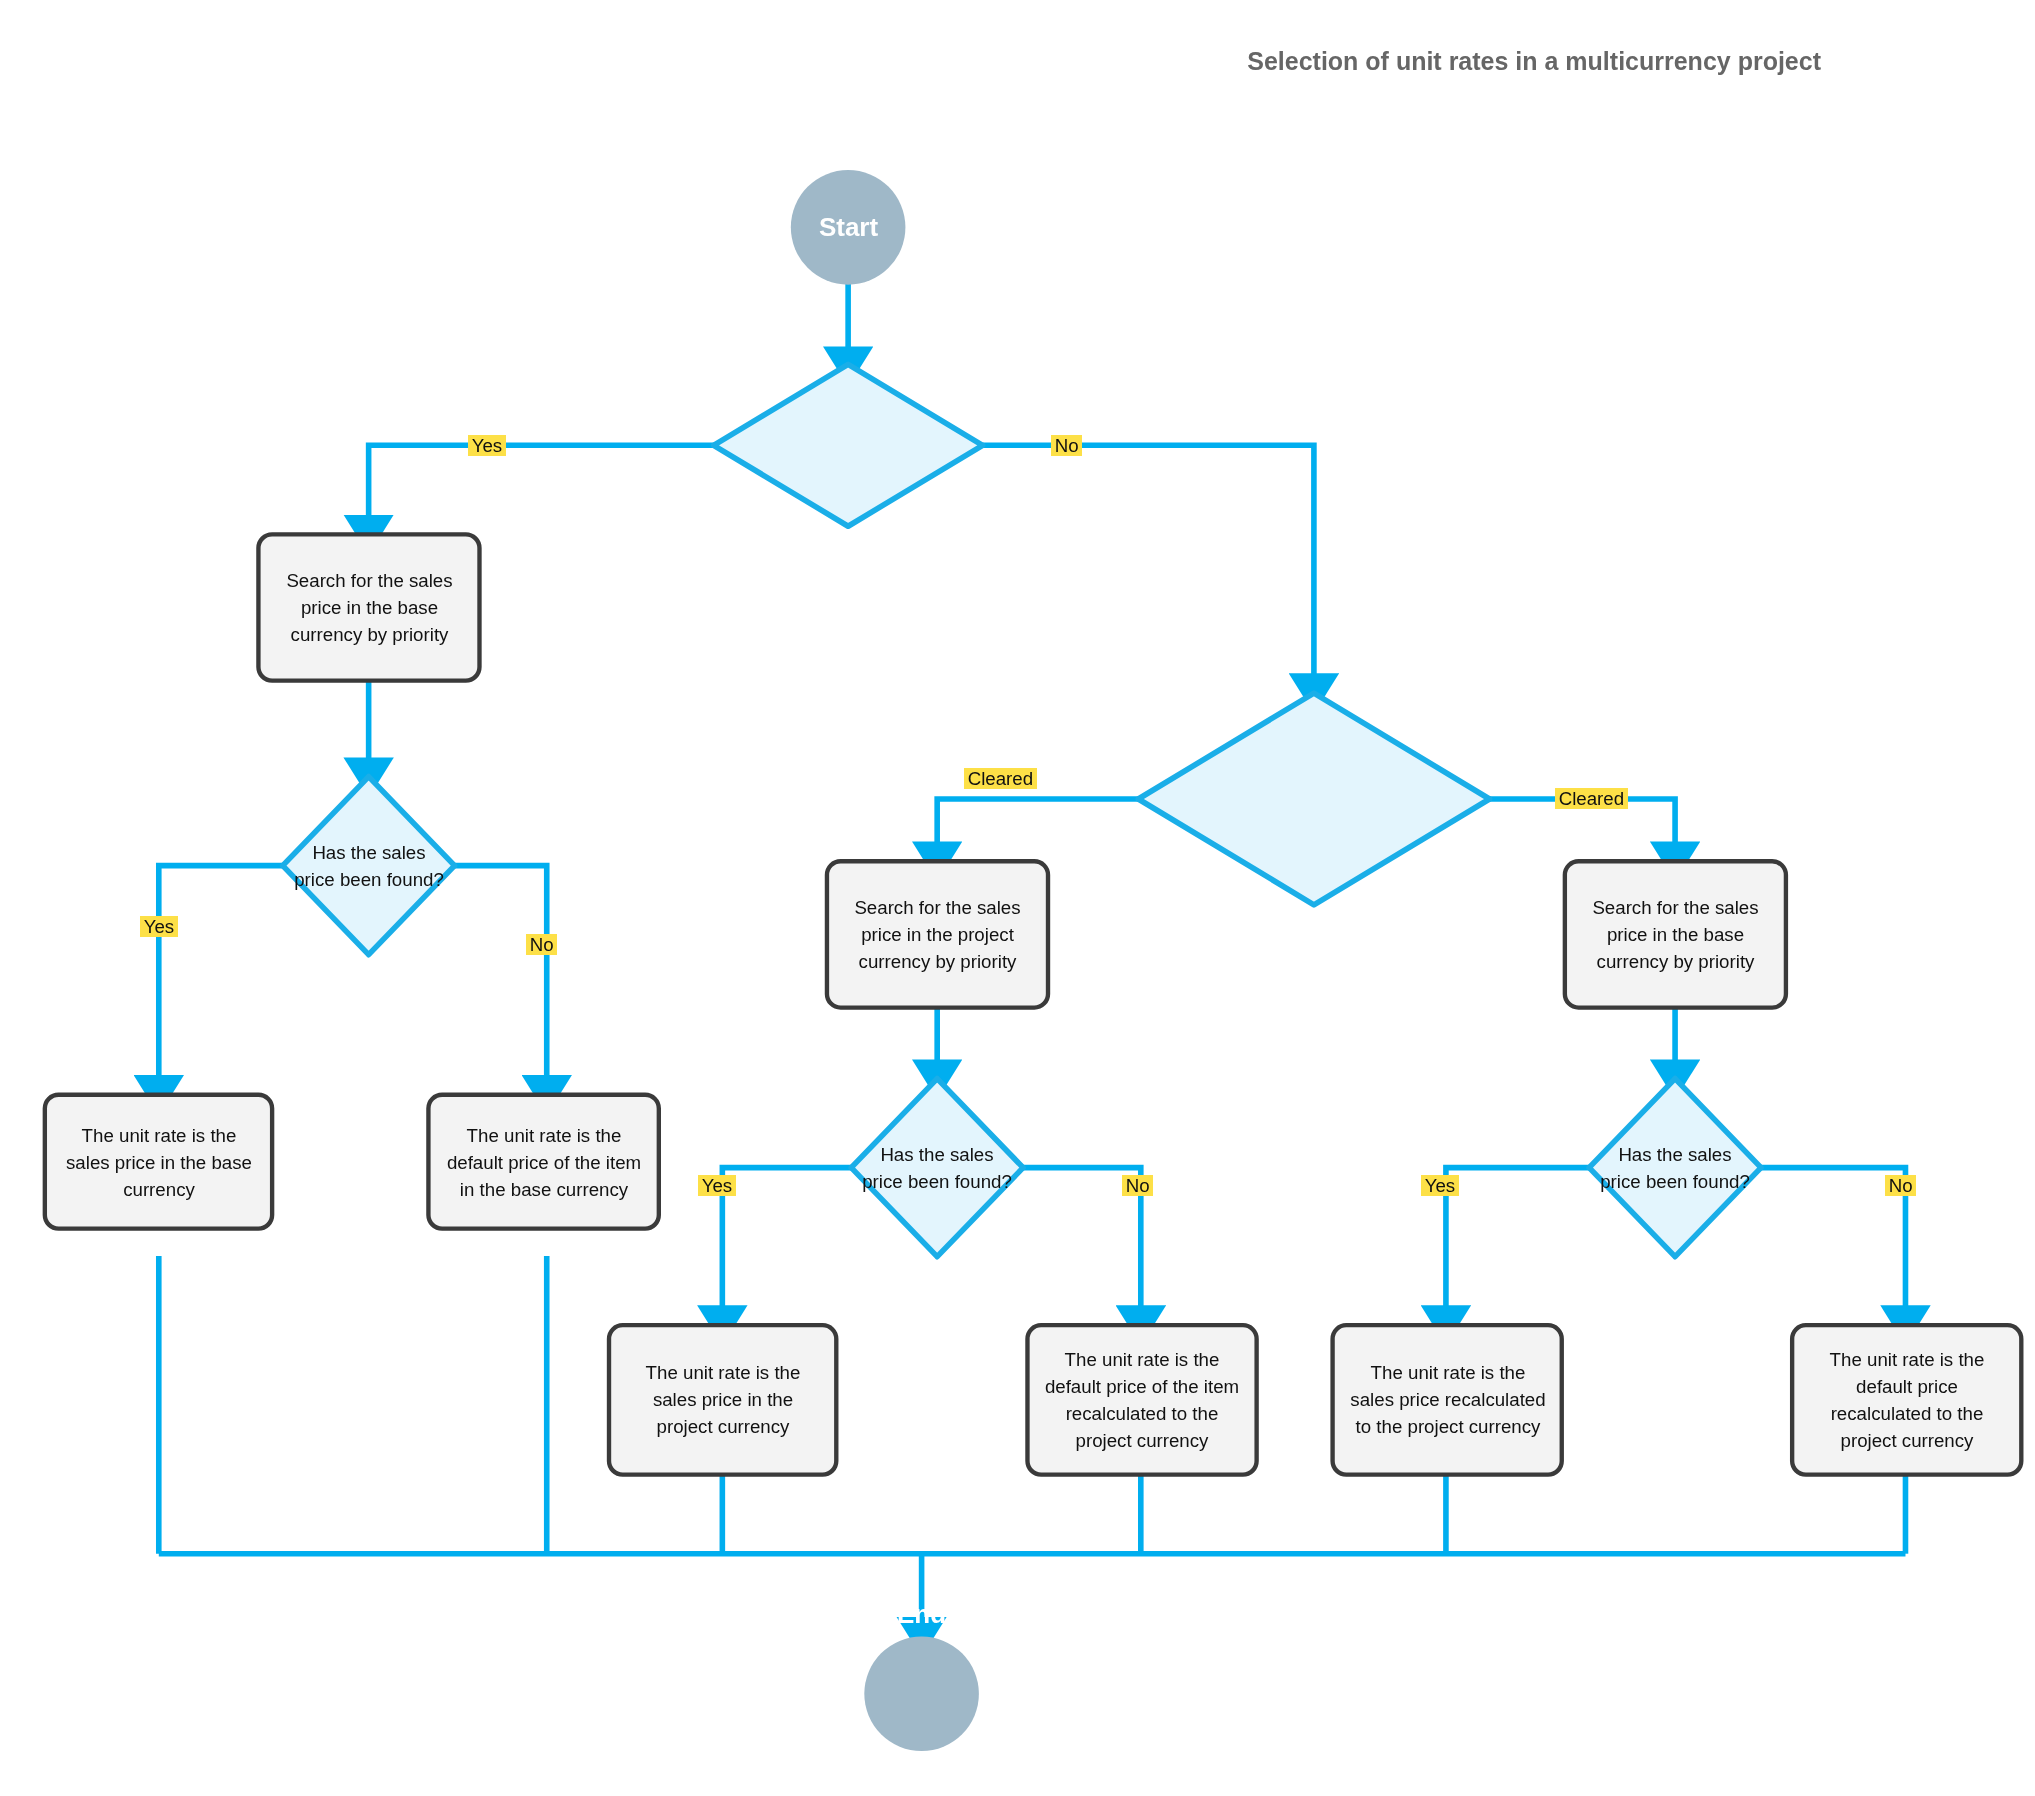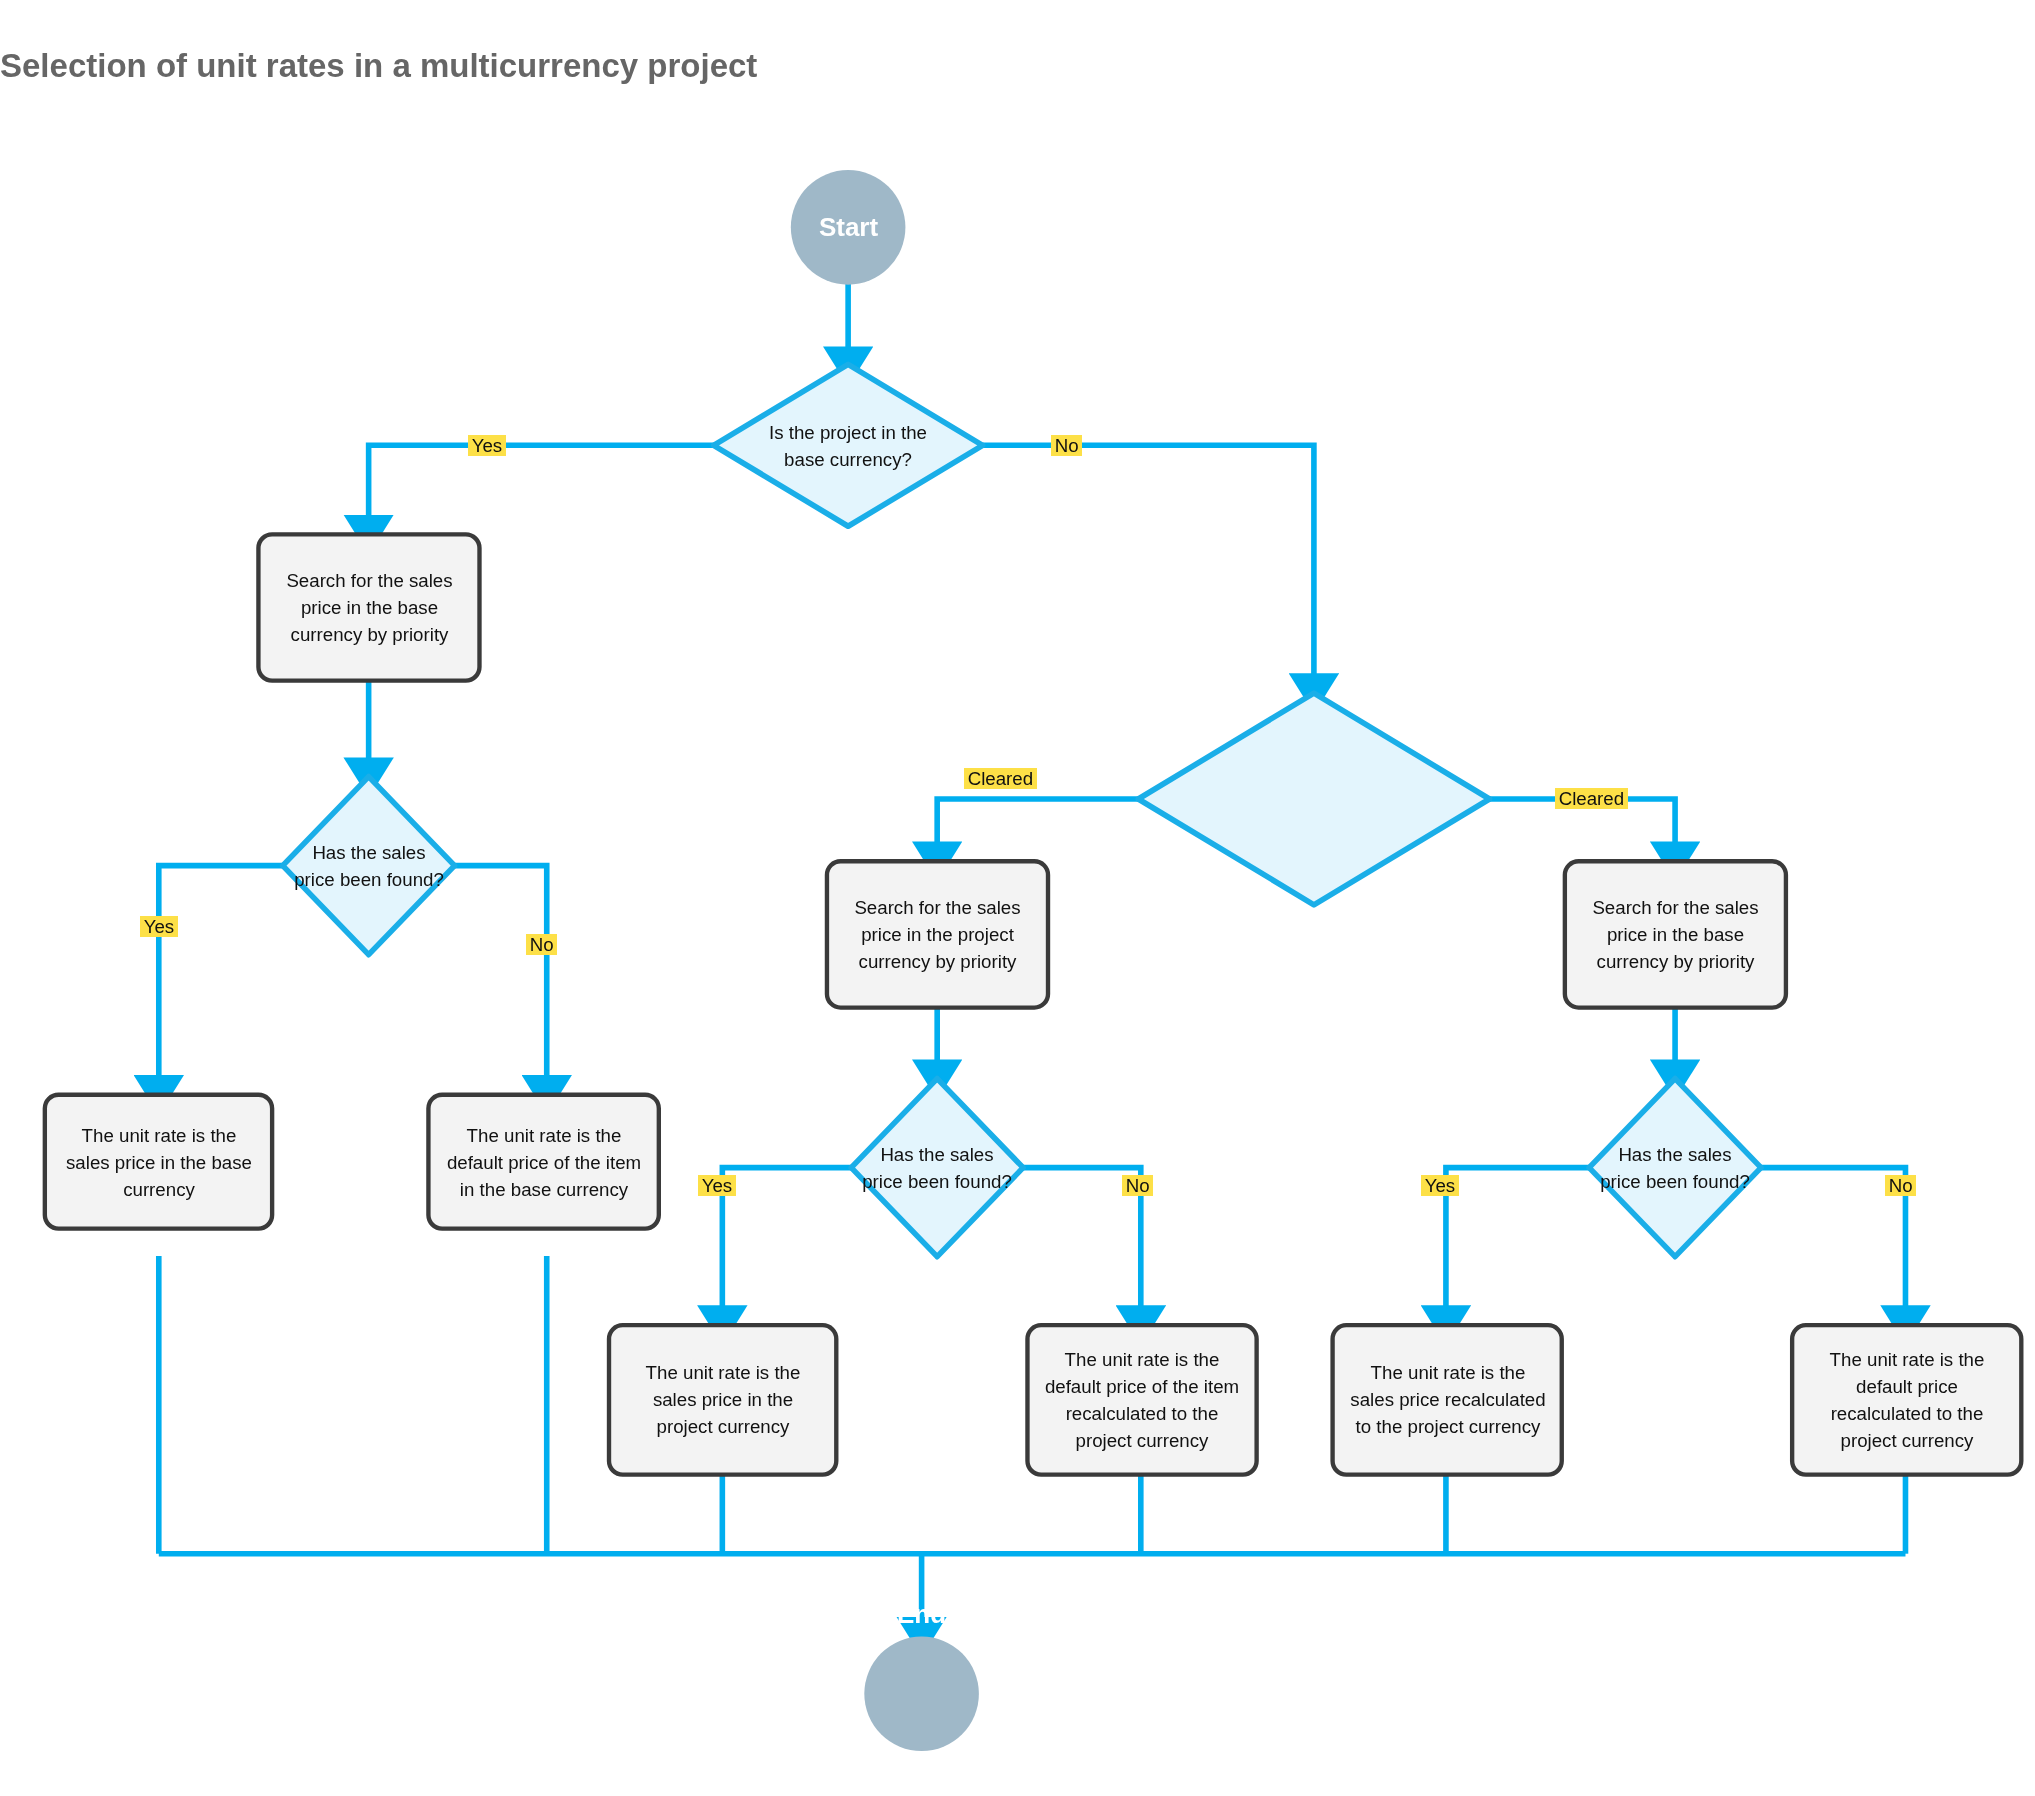--- a/index.html
+++ b/index.html
@@ -25,22 +25,22 @@
     top: 0;
     left: 0;
     width: 2035px;
     height: 1796px;
   }
   .chart-title {
     position: absolute;
     left: 0;
     top: 47px;
     width: 1821px;
-    text-align: left;
-    font-size: 33px;
+    text-align: right;
+    font-size: 25px;
     font-weight: bold;
     color: #666666;
     font-family: "Liberation Sans", sans-serif;
     letter-spacing: 0px;
   }
   
   .node-label {
     position: absolute;
     text-align: center;
     color: #111111;
@@ -159,22 +159,20 @@
 
     <rect x="2140" y="2128" width="368" height="240" rx="22" ry="22" fill="#F3F3F3" stroke="#3A3A3A" stroke-width="7"></rect>
 
     <rect x="2878" y="2128" width="368" height="240" rx="22" ry="22" fill="#F3F3F3" stroke="#3A3A3A" stroke-width="7"></rect>
   </svg>
 
   <div class="terminal-label" style="left:791px; top:199px; width:115px; height:56px;text-align:center;">Start</div>
 
   <div class="terminal-label" style="left:864px; top:1586px; width:115px; height:56px;">End</div>
 
-  <div class="node-label" style="left:736px; top:408px; width:224px; height:75px; white-space:pre-line;">Is the project in the
-base currency?</div>
 
   <div class="node-label" style="left:257px; top:828px; width:224px; height:75px; white-space:pre-line;">Has the sales
 price been found?</div>
 
 
   <div class="node-label" style="left:825px; top:1130px; width:224px; height:75px; white-space:pre-line;">Has the sales
 price been found?</div>
 
   <div class="node-label" style="left:1563px; top:1130px; width:224px; height:75px; white-space:pre-line;">Has the sales
 price been found?</div>

